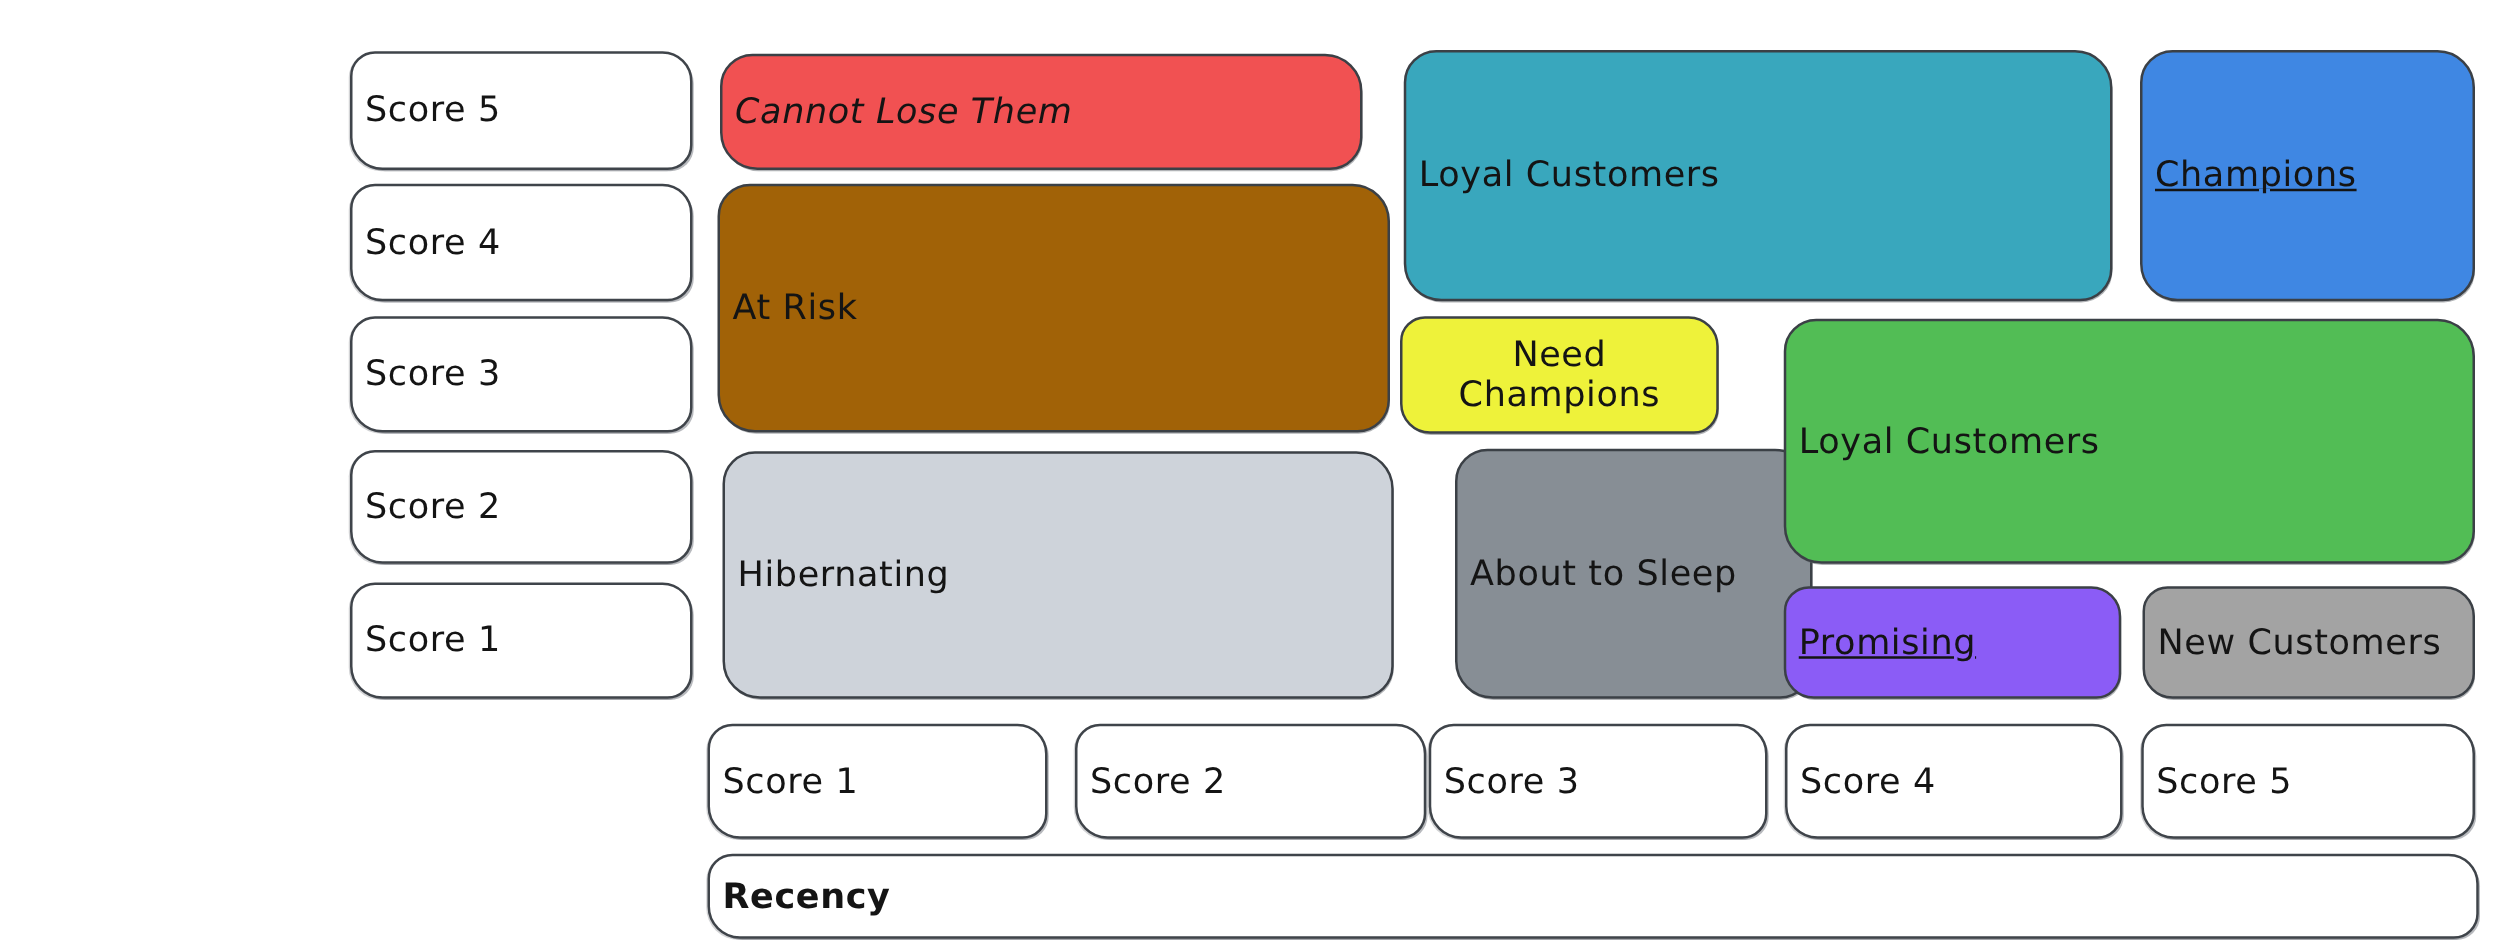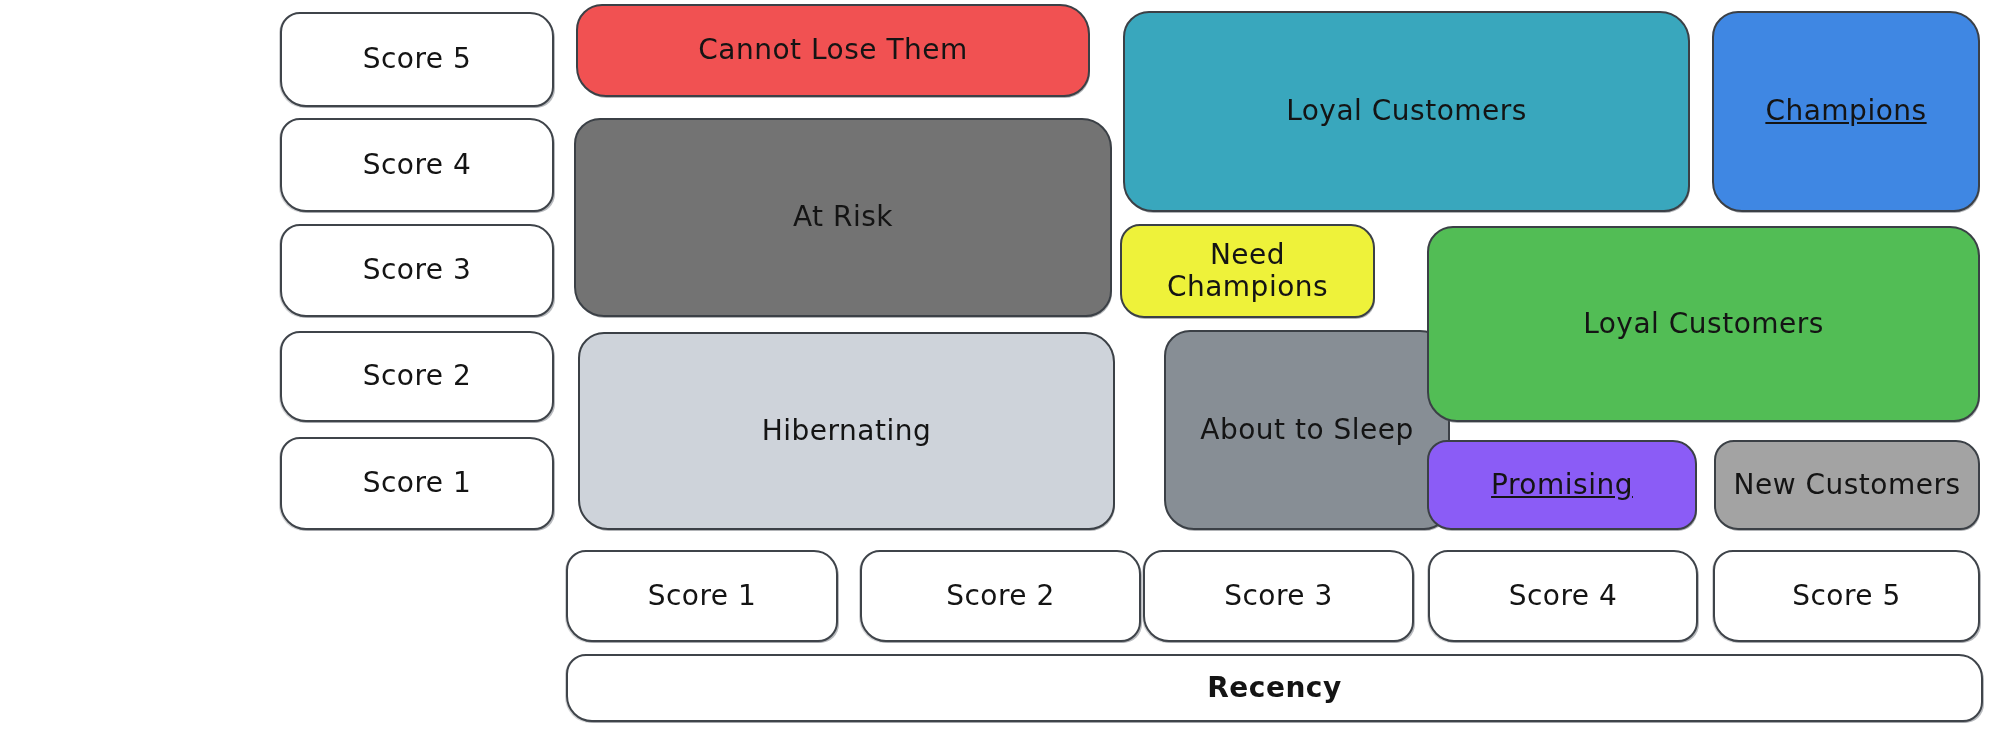--- a/index.html
+++ b/index.html
@@ -10,27 +10,27 @@
     background: #ffffff;
     font-family: "DejaVu Sans", "Liberation Sans", sans-serif;
     color: #141414;
     overflow: hidden;
   }
   .box {
     position: absolute;
     box-sizing: border-box;
     display: flex;
     align-items: center;
-    justify-content: center;
     text-align: center;
     border: 2.5px solid #494f55;
     font-size: 28px;
     letter-spacing: 0.5px;
     line-height: 1.15;
     border-radius: 22px 26px 22px 26px;
+    margin-top: 29px;
   }
   
   .white {
     background: #ffffff;
     border-color: #3f444a;
     box-shadow: 2px 2px 0 -1px rgba(125,130,136,0.55), -1px 1px 0 0 rgba(125,130,136,0.35);
     border-radius: 20px 24px 20px 26px;
   }
   
   .seg {
@@ -55,25 +55,25 @@
   <div class="box white" style="left:280px; top:224px; width:274px; height:93px;">
     <span>Score 3</span>
   </div>
   <div class="box white" style="left:280px; top:331px; width:274px; height:91px;">
     <span>Score 2</span>
   </div>
   <div class="box white" style="left:280px; top:437px; width:274px; height:93px;">
     <span>Score 1</span>
   </div>
 
-  <div class="box seg" style="left: 576px; top: 4px; width: 514px; height: 93px; background: rgb(241, 81, 82);">
+  <div class="box seg" style="left: 576px; top: 14px; width: 514px; height: 93px; background: rgb(241, 81, 82); font-style: italic;">
     <span>Cannot Lose Them</span>
   </div>
 
-  <div class="box seg" style="left: 574px; top: 118px; width: 538px; height: 199px; background: #737373;">
+  <div class="box seg" style="left: 574px; top: 118px; width: 538px; height: 199px; background: #a16207;">
     <span>At Risk</span>
   </div>
 
   <div class="box seg" style="left: 578px; top: 332px; width: 537px; height: 198px; background: rgb(206, 211, 218);">
     <span>Hibernating</span>
   </div>
 
   <div class="box seg" style="left: 1123px; top: 11px; width: 567px; height: 201px; background: rgb(57, 167, 189);">
     <span>Loyal Customers</span>
   </div>

